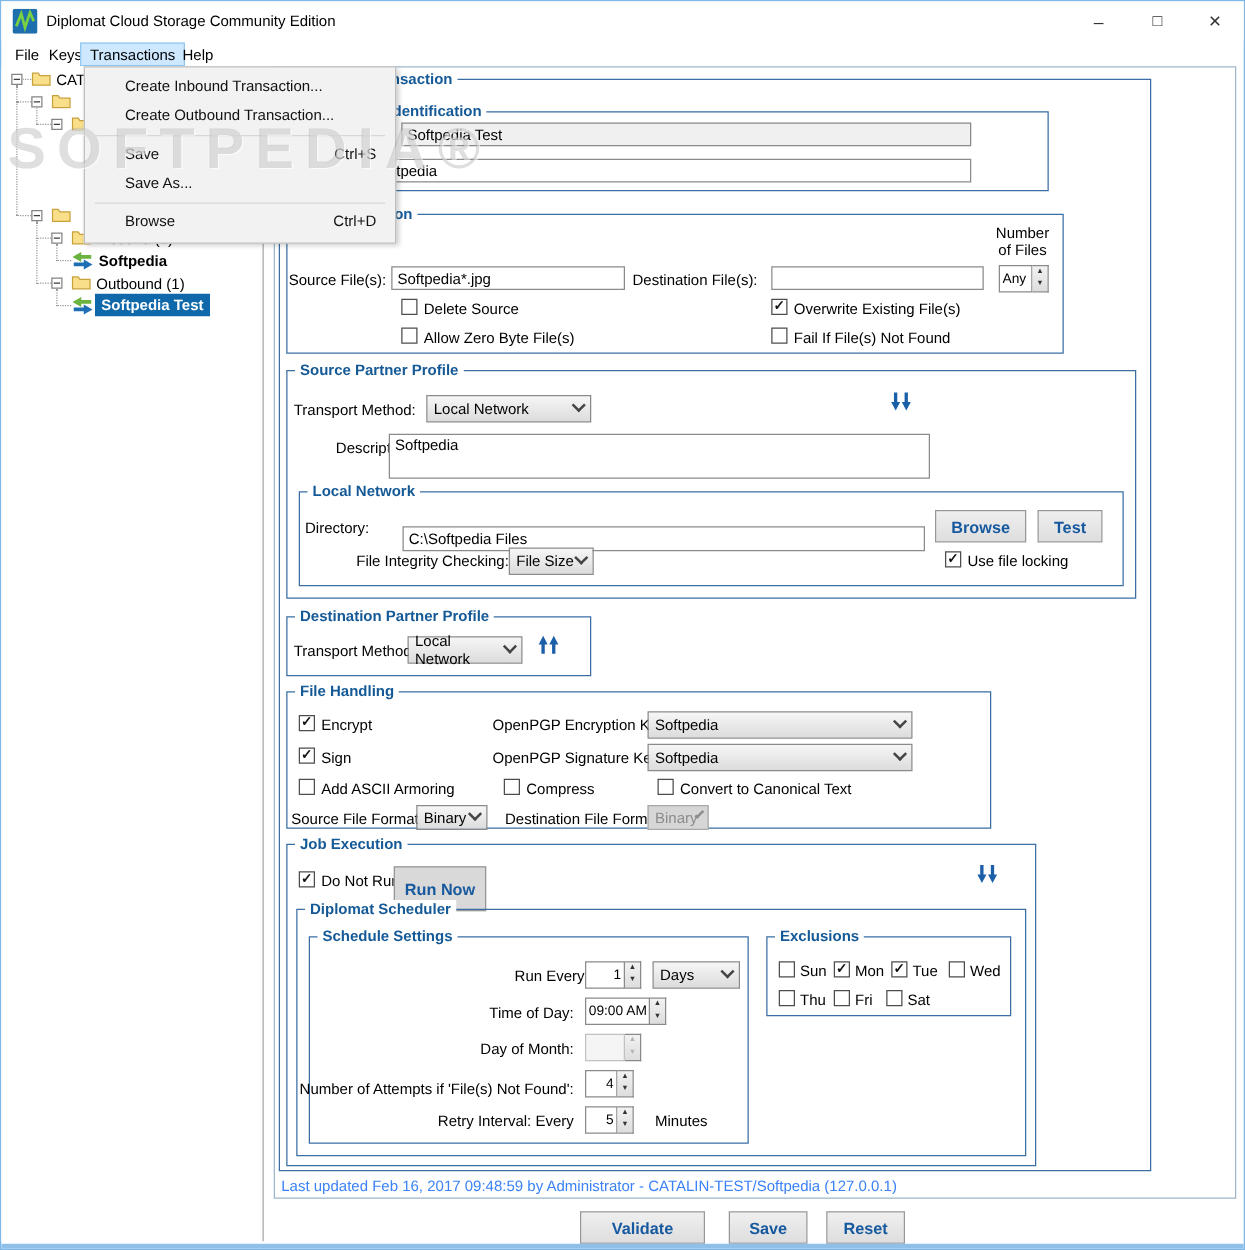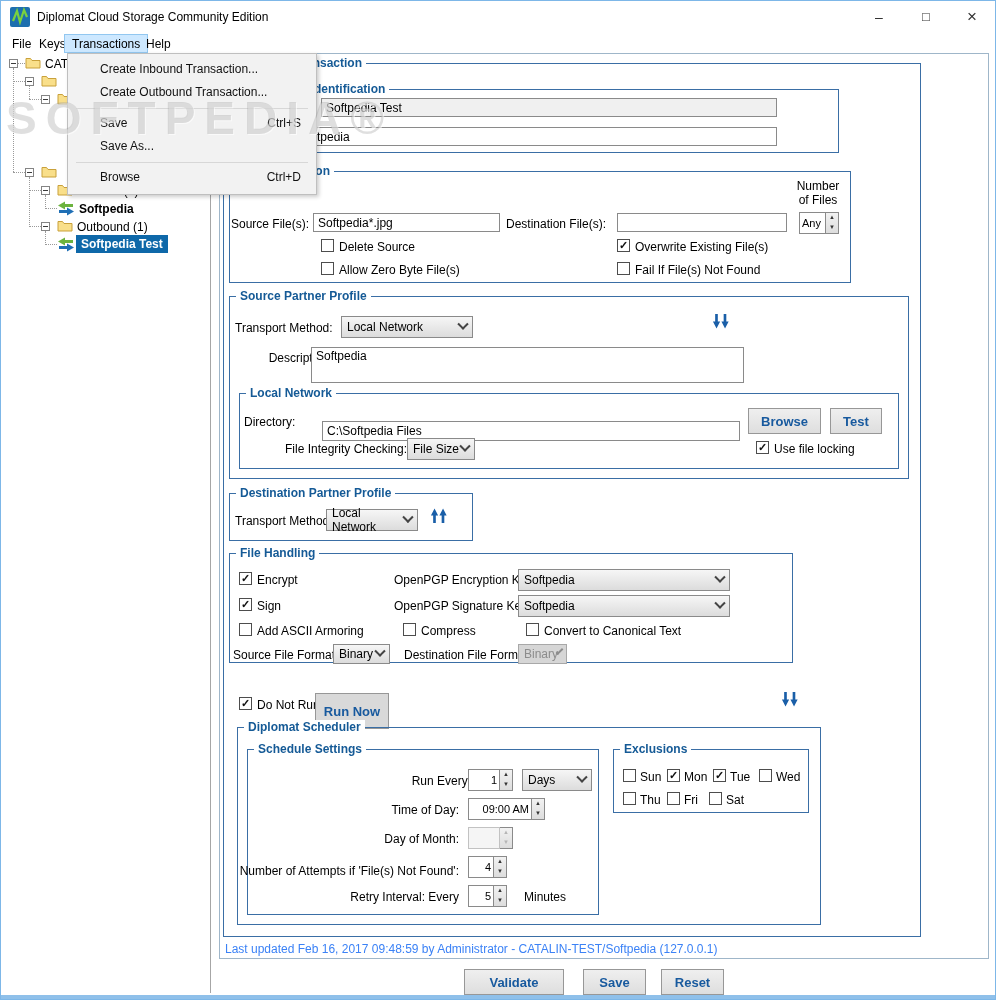--- a/index.html
+++ b/index.html
@@ -289,20 +289,23 @@
   <div class="combo" style="left:332px;top:643px;width:57px;height:20px">
     <span>Binary</span>
     <span class="chev"></span>
   </div>
   <span class="lbl" style="left:403px;top:647px">Destination File Format:</span>
   <div class="combo dis" style="left:517px;top:643px;width:49px;height:20px">
     <span>Binary</span>
     <span class="chev"></span>
   </div>
 
+  <div class="group" style="left:228px;top:674px;width:600px;height:258px">
+    <span class="gtitle">Job Execution</span>
+  </div>
   <span class="cb" style="left:238px;top:696px"><span class="tick">✓</span></span>
   <span class="lbl" style="left:256px;top:697px">Do Not Run</span>
   <div class="btn gray" style="left:314px;top:692px;width:74px;height:36px">Run Now</div>
   <svg class="arrowsvg" style="left:779px;top:690px" width="20" height="17" viewBox="0 0 16 16">
     <polygon points="2.5,1 5,1 5,8 7.2,8 3.8,14.5 0.4,8 2.5,8" fill="#1a5fa8"></polygon>
     <polygon points="10.5,1 13,1 13,8 15.2,8 11.8,14.5 8.4,8 10.5,8" fill="#1a5fa8"></polygon>
   </svg>
 
   <div class="group" style="left:236px;top:726px;width:584px;height:198px">
     <span class="gtitle">Diplomat Scheduler</span>
@@ -318,21 +321,21 @@
         <span class="sb">▲</span>
         <span class="sb">▼</span>
       </span>
   </span>
   <div class="combo" style="left:521px;top:768px;width:70px;height:22px">
     <span>Days</span>
     <span class="chev"></span>
   </div>
   <span class="rlbl" style="right:536px;top:802px">Time of Day:</span>
   <span class="spin" style="left:467px;top:797px">
-    <input style="width: 64px;" value="09:00 AM">
+    <input style="width: 52px;" value="09:00 AM">
     <span class="btns">
         <span class="sb">▲</span>
         <span class="sb">▼</span>
       </span>
   </span>
   <span class="rlbl" style="right:536px;top:831px">Day of Month:</span>
   <span class="spin dis" style="left:467px;top:826px">
     <input style="width: 32px;" disabled="" value="">
     <span class="btns">
         <span class="sb">▲</span>

